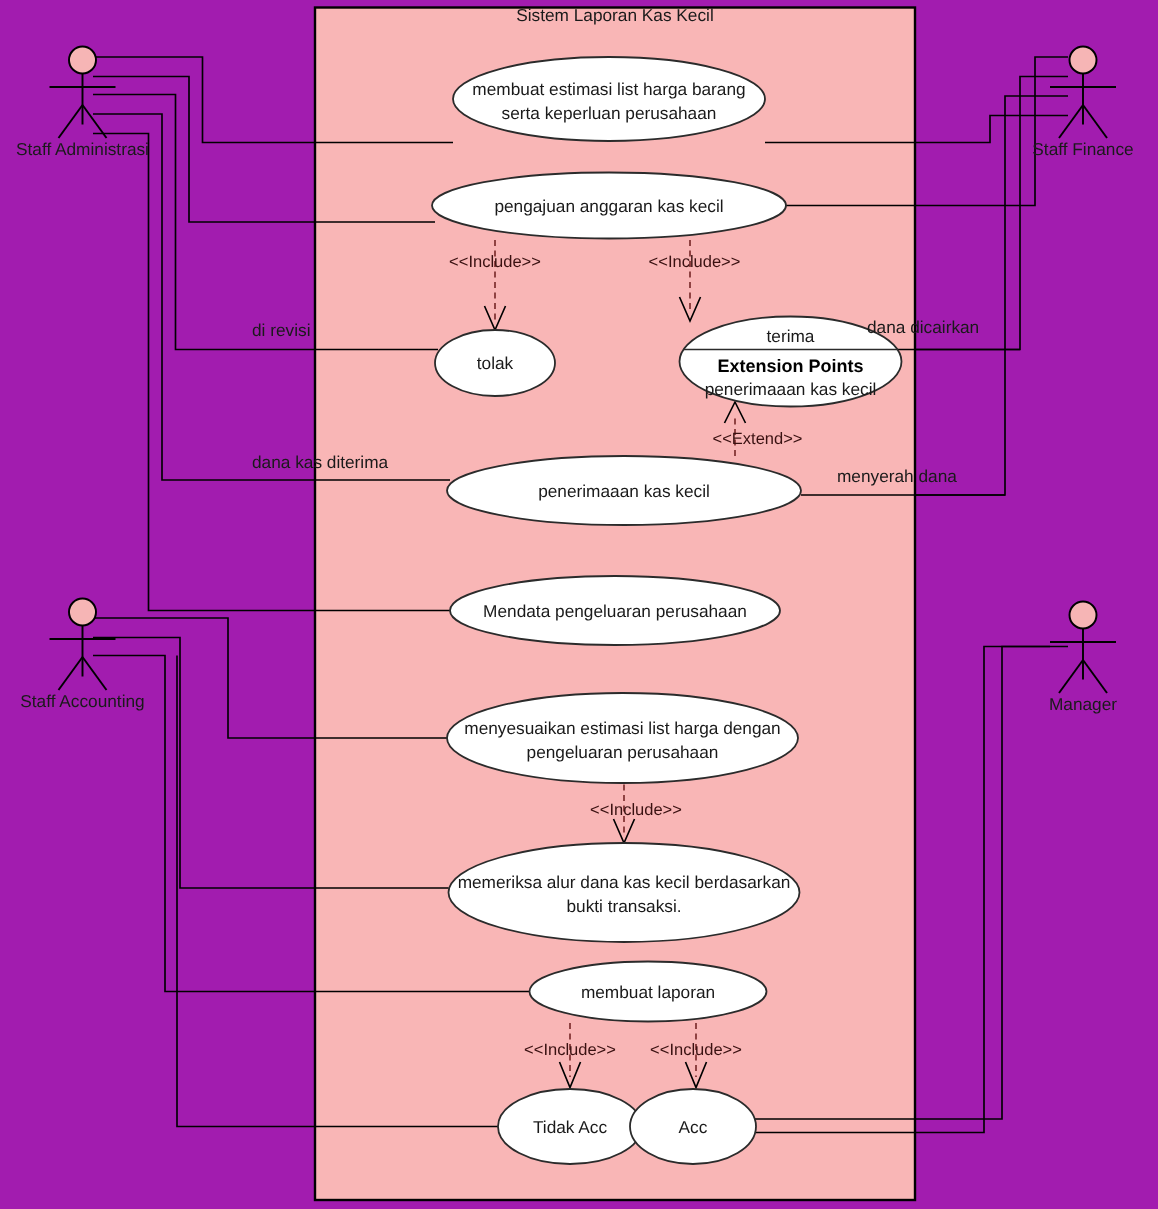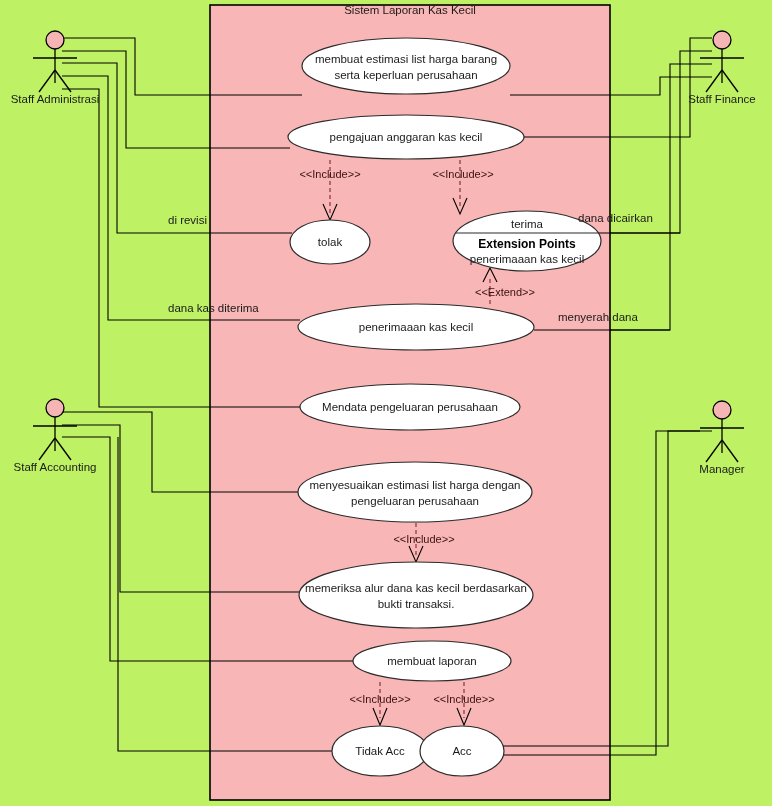--- a/index.html
+++ b/index.html
@@ -9,21 +9,21 @@
     background: #ffffff;
   }
   body {
     font-family: "Liberation Sans", sans-serif;
   }
   #stage {
     position: relative;
     width: 772px;
     height: 806px;
     overflow: hidden;
-    background: #bef264;
+    background: #a21caf;
   }
   #diagram {
     position: absolute;
     left: 0;
     top: 0;
   }
   .uc-text {
     font-family: "Liberation Sans", sans-serif;
     font-size: 11.5px;
     fill: #1a1a1a;

